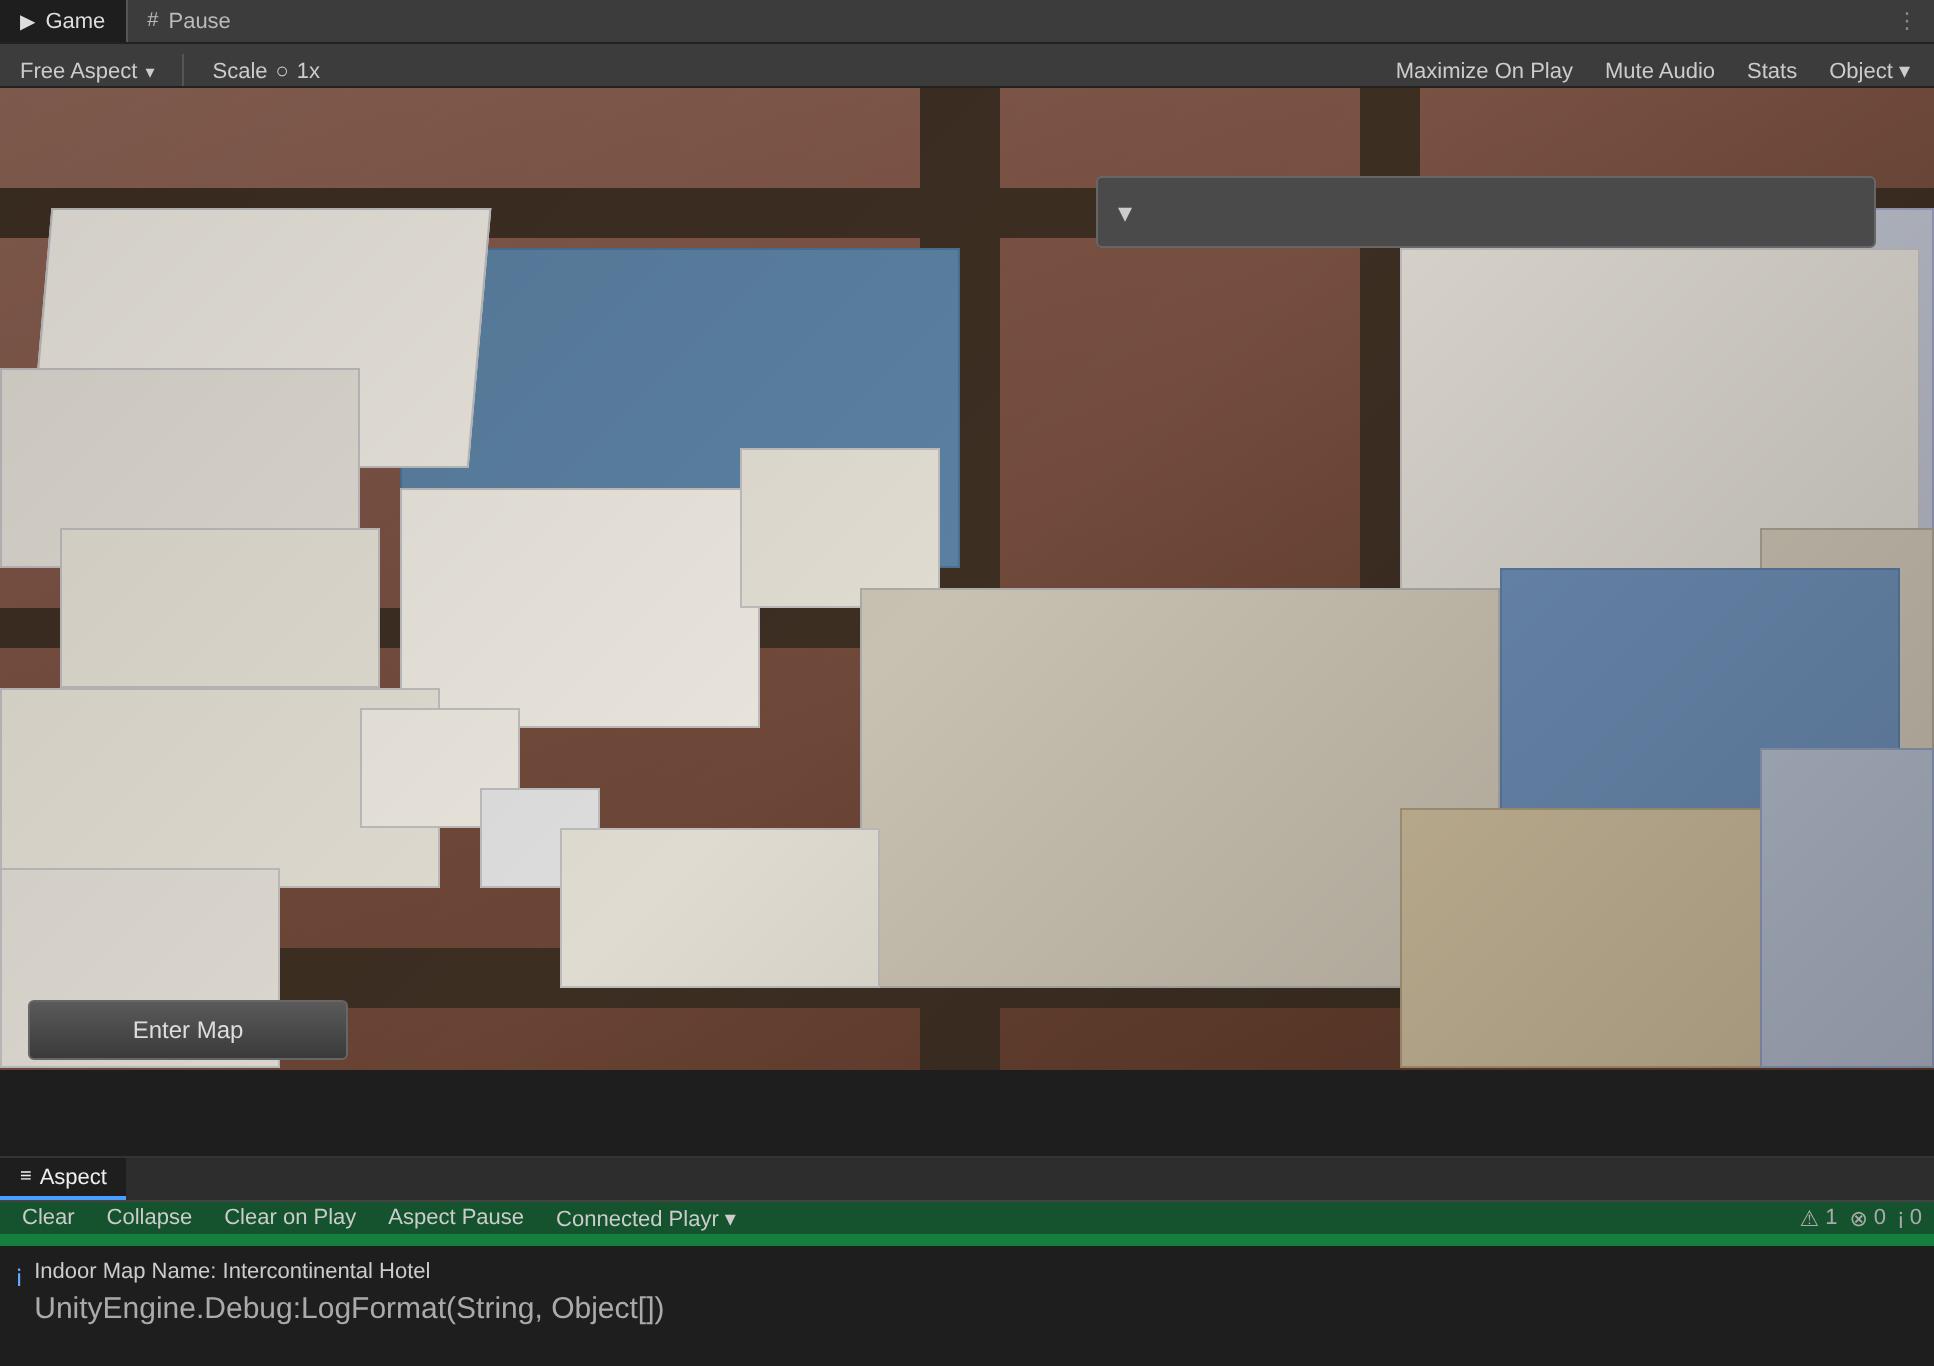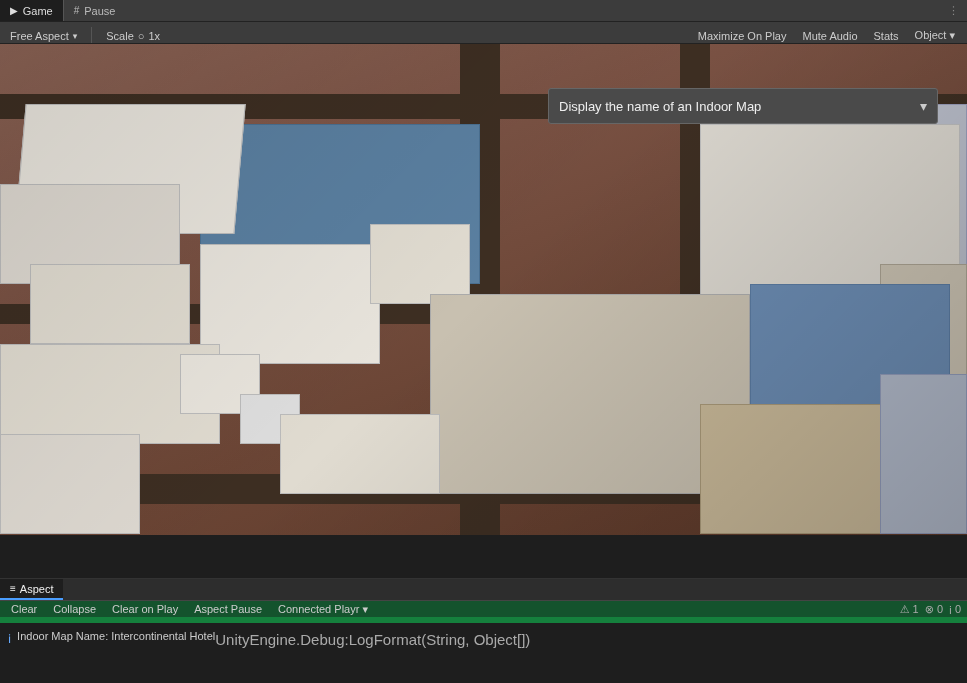--- a/index.html
+++ b/index.html
@@ -229,21 +229,21 @@
       gap: 6px;
       padding: 2px 0;
     }
     .console-icon-info {
       color: #6af;
       font-size: 12px;
       margin-top: 1px;
     }
     .console-text-block {
       display: flex;
-      flex-direction: row;
+      flex-direction: column;
     }
     .console-line {
       font-size: 11px;
       color: #ccc;
       line-height: 1.4;
     }
     .console-line-sub {
       font-size: 15px;
       color: #aaa;
       line-height: 1.4;
@@ -347,24 +347,27 @@
     <div class="b11"></div>
     <div class="b12"></div>
     <div class="b13"></div>
     <div class="b14"></div>
     <div class="b15"></div>
 
     <div class="depth-overlay"></div>
   </div>
 
   <div class="dropdown-overlay">
-    <span class="dropdown-text">Display the name of an Indoor Map</span>
     <span class="dropdown-arrow">▾</span>
   </div>
 
+  <div class="map-buttons">
+    <div class="map-btn">Enter Map</div>
+
+  </div>
 </div>
 
 <div class="console-panel">
 
   <div class="console-tab-bar">
     <div class="console-tab active">
       <span class="console-tab-icon">≡</span>
       <span>Aspect</span>
     </div>
   </div>

